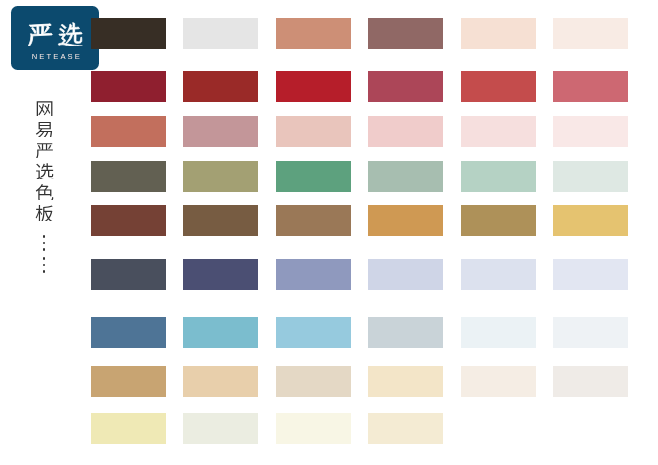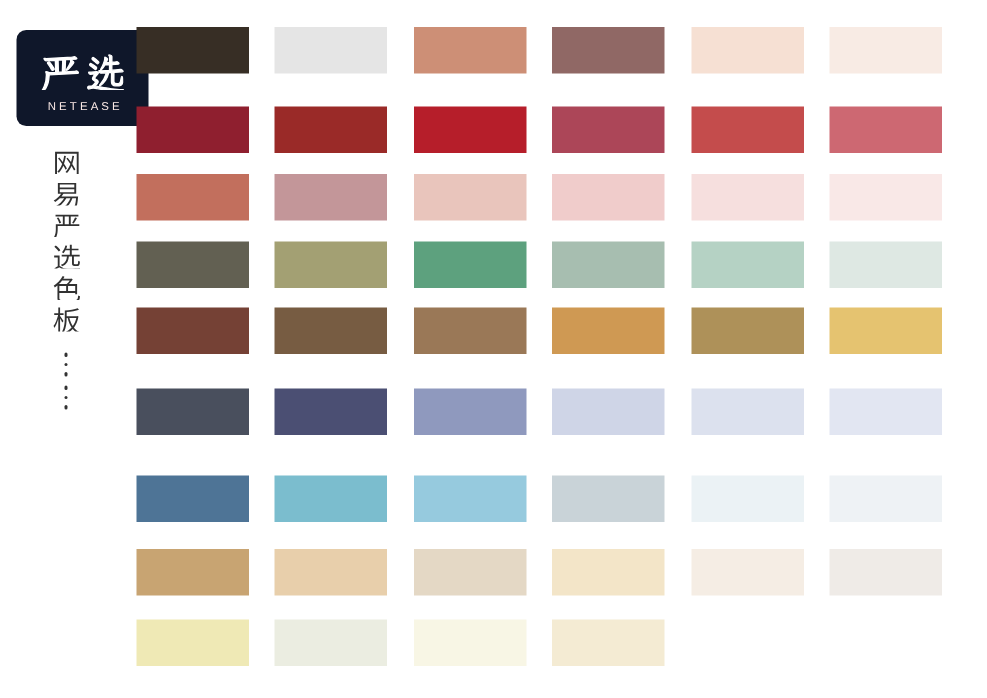--- a/index.html
+++ b/index.html
@@ -4,24 +4,24 @@
 <title>NetEase Yanxuan Colour Board</title>
 <style>
   html, body { margin:0; padding:0; width:658px; height:465px; overflow:hidden; }
   body { background:#ffffff; font-family:"Liberation Sans", sans-serif; }
   #page { position:relative; width:658px; height:465px; background:#ffffff; }
 
   
   .brand-col { position:absolute; left:0; top:0; width:90px; height:465px; }
 
   .logo-tile {
-    position:absolute; left:11.3px; top:20px;
+    position:absolute; left:11.3px; top:6px;
     width:88px; height:63.5px;
     border-radius:6.5px;
-    background:#0f172a;
+    background:#0c4a6e;
   }
   .logo-mark {
     position:absolute; left:0; right:0; top:11.0px;
     height:28.6px;
     display:flex; justify-content:center; align-items:center;
   }
   .lchar { display:block; width:28.9px; height:28.9px; line-height:0; }
   .lchar + .lchar { margin-left:0.5px; }
   .logo-sub {
     position:absolute; left:1px; right:0; top:45.6px;

